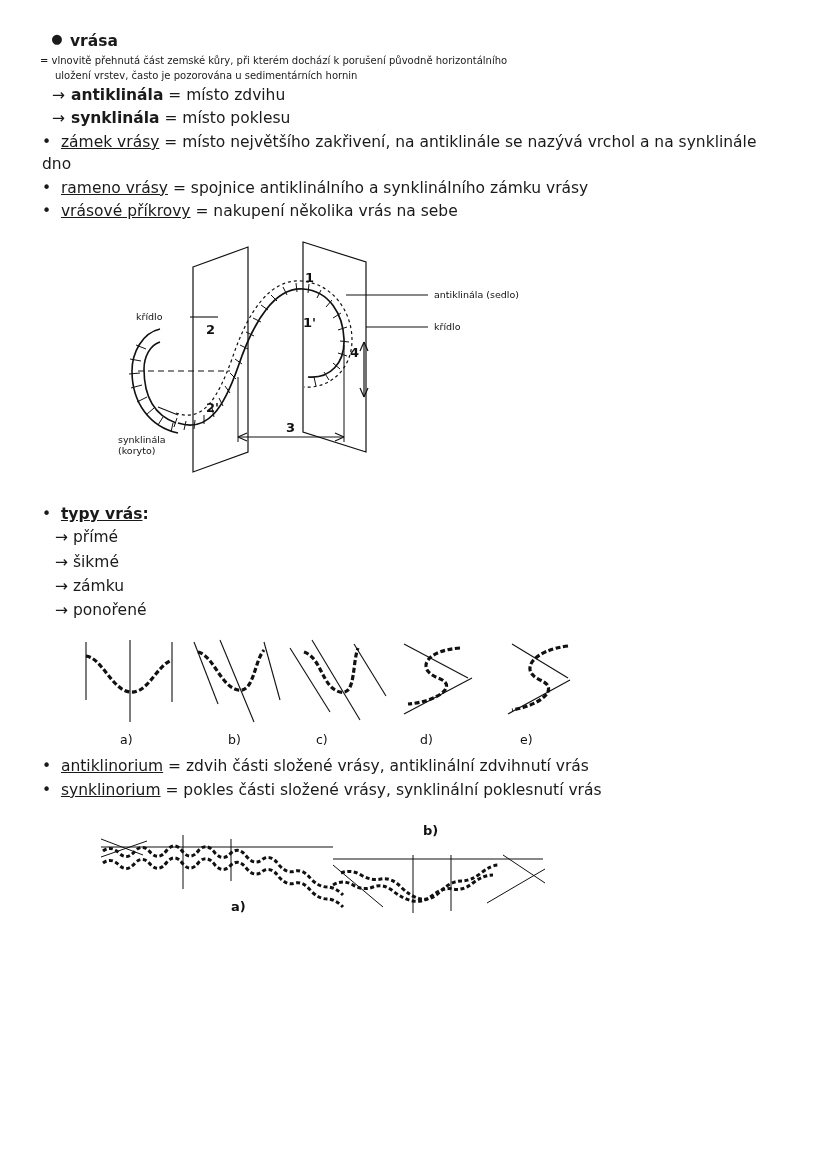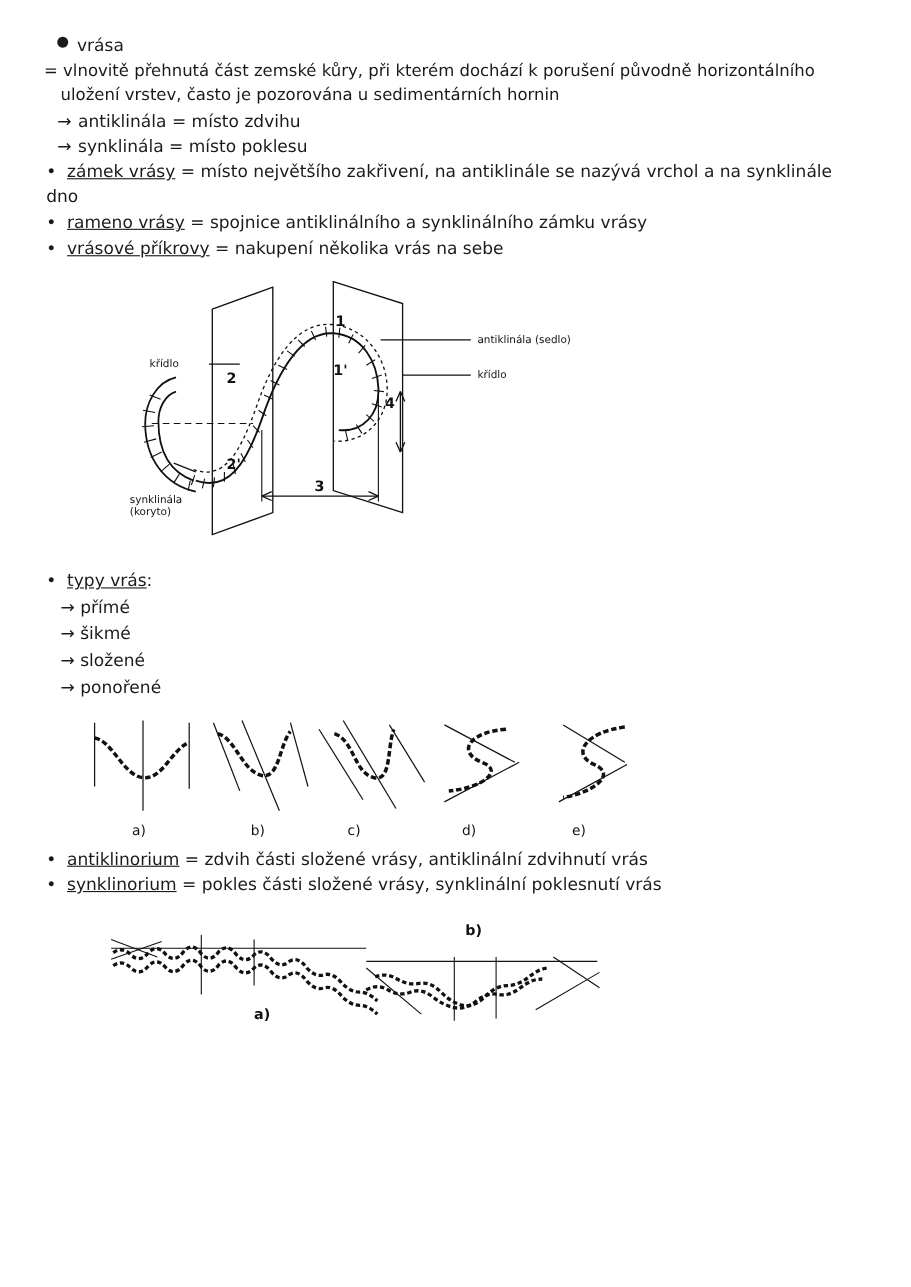--- a/index.html
+++ b/index.html
@@ -35,24 +35,24 @@
   }
   .bullet-dot {
     width: 26px;
     flex: 0 0 26px;
     text-align: center;
     font-size: 13px;
     line-height: 1.42;
     padding-left: 6px;
   }
   .bold {
-    font-weight: normal;
+    font-weight: bold;
   }
   .eq-line {
-    font-size: 15px;
+    font-size: 10px;
     line-height: 1.45;
     margin: 2px 0 0 2px;
     text-indent: 0;
   }
   .eq-line .cont {
     display: block;
     padding-left: 15px;
   }
   .arrow-line {
     font-size: 15.5px;
@@ -232,21 +232,21 @@
     <div class="indent-arrow">
       <span class="arr">→</span>
       <span>přímé</span>
     </div>
     <div class="indent-arrow">
       <span class="arr">→</span>
       <span>šikmé</span>
     </div>
     <div class="indent-arrow">
       <span class="arr">→</span>
-      <span>složené</span>
+      <span>zámku</span>
     </div>
     <div class="indent-arrow">
       <span class="arr">→</span>
       <span>ponořené</span>
     </div>
 
     <div class="fig fig2">
       <svg width="520" height="120" viewBox="0 0 520 120">
         <g fill="none" stroke="#111">
 

